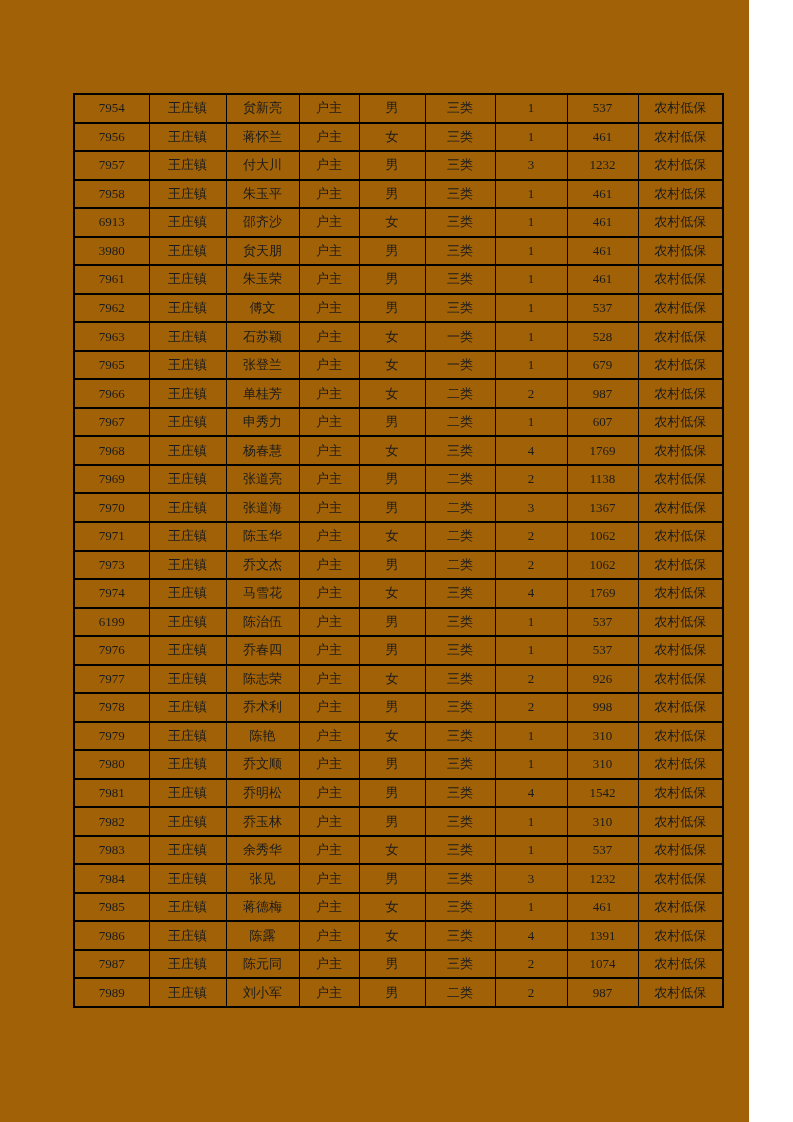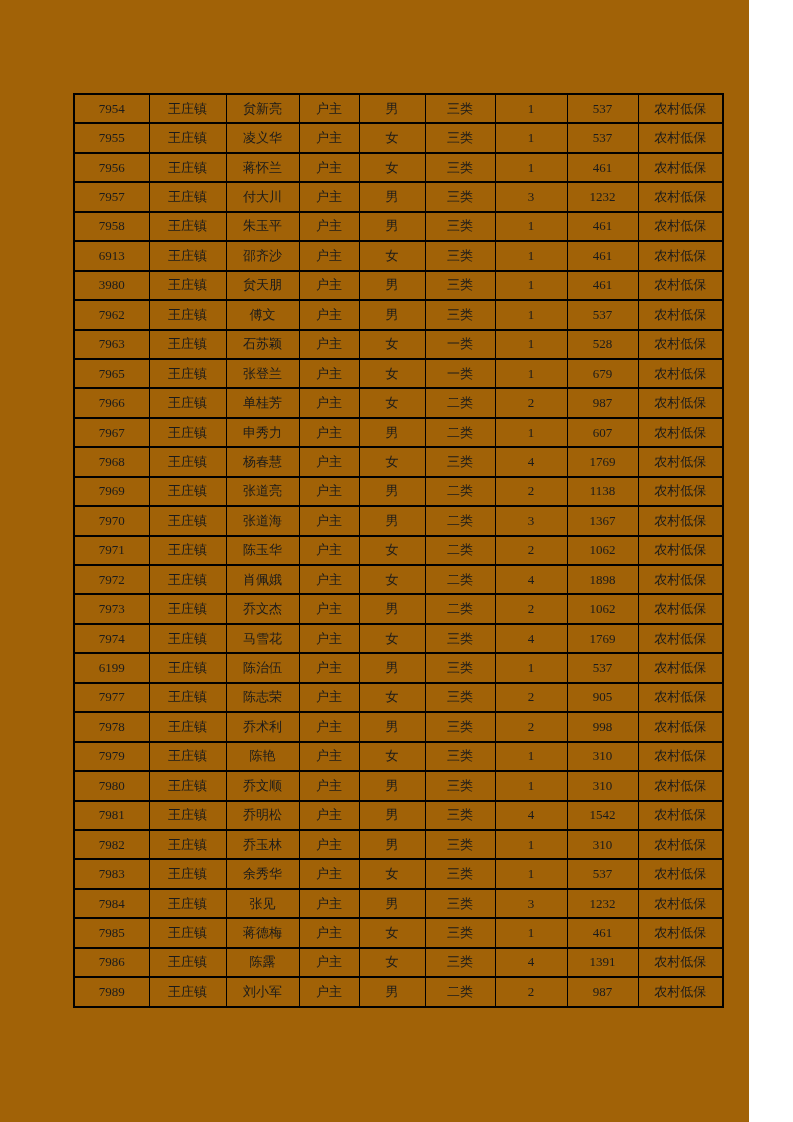--- a/index.html
+++ b/index.html
@@ -76,31 +76,20 @@
             <td>王庄镇</td>
             <td>贠新亮</td>
             <td>户主</td>
             <td>男</td>
             <td>三类</td>
             <td>1</td>
             <td>537</td>
             <td>农村低保</td>
           </tr>
           <tr>
-            <td>7955</td>
-            <td>王庄镇</td>
-            <td>凌义华</td>
-            <td>户主</td>
-            <td>女</td>
-            <td>三类</td>
-            <td>1</td>
-            <td>537</td>
-            <td>农村低保</td>
-          </tr>
-          <tr>
             <td>7956</td>
             <td>王庄镇</td>
             <td>蒋怀兰</td>
             <td>户主</td>
             <td>女</td>
             <td>三类</td>
             <td>1</td>
             <td>461</td>
             <td>农村低保</td>
           </tr>
@@ -142,20 +131,31 @@
             <td>王庄镇</td>
             <td>贠天朋</td>
             <td>户主</td>
             <td>男</td>
             <td>三类</td>
             <td>1</td>
             <td>461</td>
             <td>农村低保</td>
           </tr>
           <tr>
+            <td>7961</td>
+            <td>王庄镇</td>
+            <td>朱玉荣</td>
+            <td>户主</td>
+            <td>男</td>
+            <td>三类</td>
+            <td>1</td>
+            <td>461</td>
+            <td>农村低保</td>
+          </tr>
+          <tr>
             <td>7962</td>
             <td>王庄镇</td>
             <td>傅文</td>
             <td>户主</td>
             <td>男</td>
             <td>三类</td>
             <td>1</td>
             <td>537</td>
             <td>农村低保</td>
           </tr>
@@ -241,31 +241,20 @@
             <td>王庄镇</td>
             <td>陈玉华</td>
             <td>户主</td>
             <td>女</td>
             <td>二类</td>
             <td>2</td>
             <td>1062</td>
             <td>农村低保</td>
           </tr>
           <tr>
-            <td>7972</td>
-            <td>王庄镇</td>
-            <td>肖佩娥</td>
-            <td>户主</td>
-            <td>女</td>
-            <td>二类</td>
-            <td>4</td>
-            <td>1898</td>
-            <td>农村低保</td>
-          </tr>
-          <tr>
             <td>7973</td>
             <td>王庄镇</td>
             <td>乔文杰</td>
             <td>户主</td>
             <td>男</td>
             <td>二类</td>
             <td>2</td>
             <td>1062</td>
             <td>农村低保</td>
           </tr>
@@ -285,28 +274,39 @@
             <td>王庄镇</td>
             <td>陈治伍</td>
             <td>户主</td>
             <td>男</td>
             <td>三类</td>
             <td>1</td>
             <td>537</td>
             <td>农村低保</td>
           </tr>
           <tr>
+            <td>7976</td>
+            <td>王庄镇</td>
+            <td>乔春四</td>
+            <td>户主</td>
+            <td>男</td>
+            <td>三类</td>
+            <td>1</td>
+            <td>537</td>
+            <td>农村低保</td>
+          </tr>
+          <tr>
             <td>7977</td>
             <td>王庄镇</td>
             <td>陈志荣</td>
             <td>户主</td>
             <td>女</td>
             <td>三类</td>
             <td>2</td>
-            <td>905</td>
+            <td>926</td>
             <td>农村低保</td>
           </tr>
           <tr>
             <td>7978</td>
             <td>王庄镇</td>
             <td>乔术利</td>
             <td>户主</td>
             <td>男</td>
             <td>三类</td>
             <td>2</td>
@@ -392,20 +392,31 @@
           </tr>
           <tr>
             <td>7986</td>
             <td>王庄镇</td>
             <td>陈露</td>
             <td>户主</td>
             <td>女</td>
             <td>三类</td>
             <td>4</td>
             <td>1391</td>
+            <td>农村低保</td>
+          </tr>
+          <tr>
+            <td>7987</td>
+            <td>王庄镇</td>
+            <td>陈元同</td>
+            <td>户主</td>
+            <td>男</td>
+            <td>三类</td>
+            <td>2</td>
+            <td>1074</td>
             <td>农村低保</td>
           </tr>
           <tr>
             <td>7989</td>
             <td>王庄镇</td>
             <td>刘小军</td>
             <td>户主</td>
             <td>男</td>
             <td>二类</td>
             <td>2</td>

